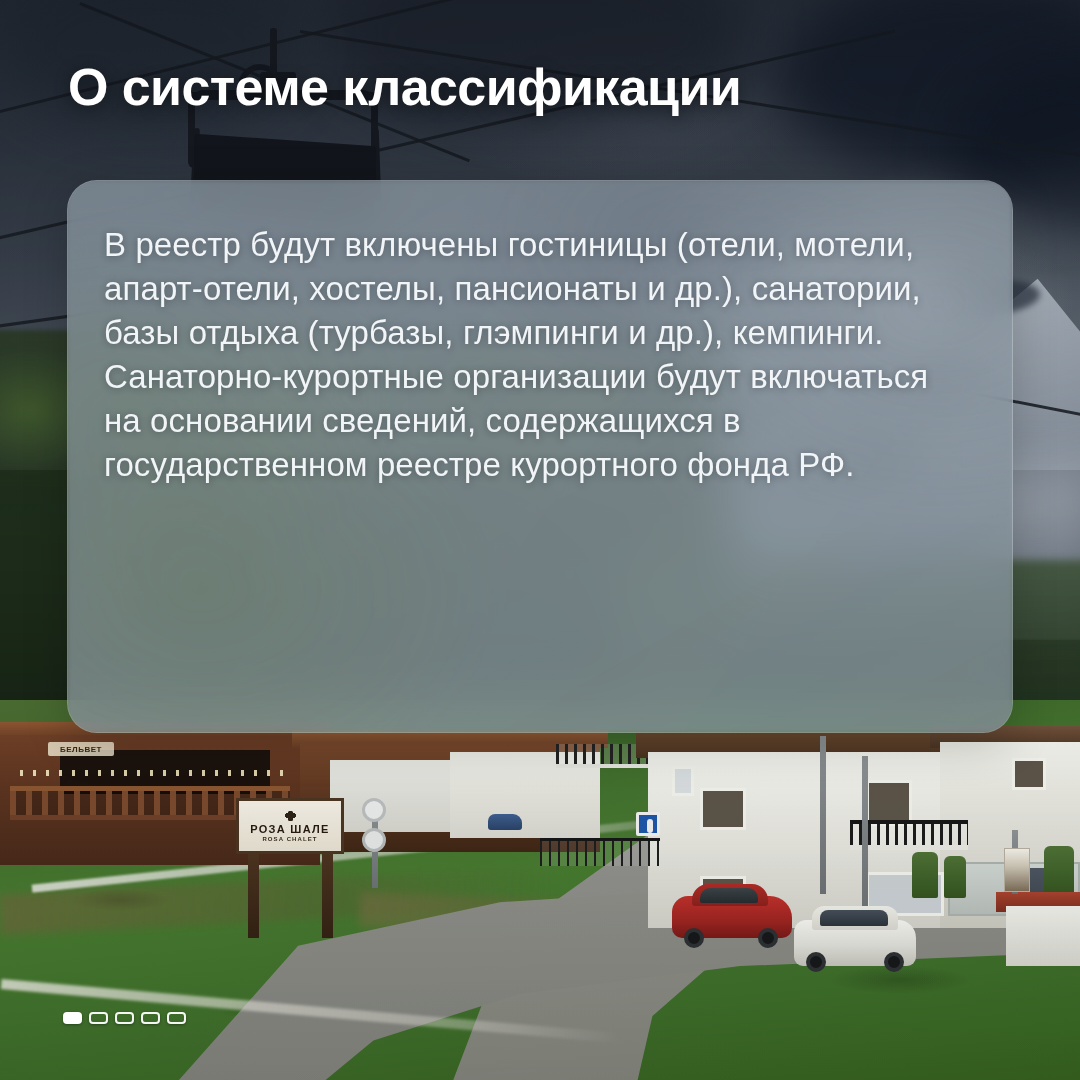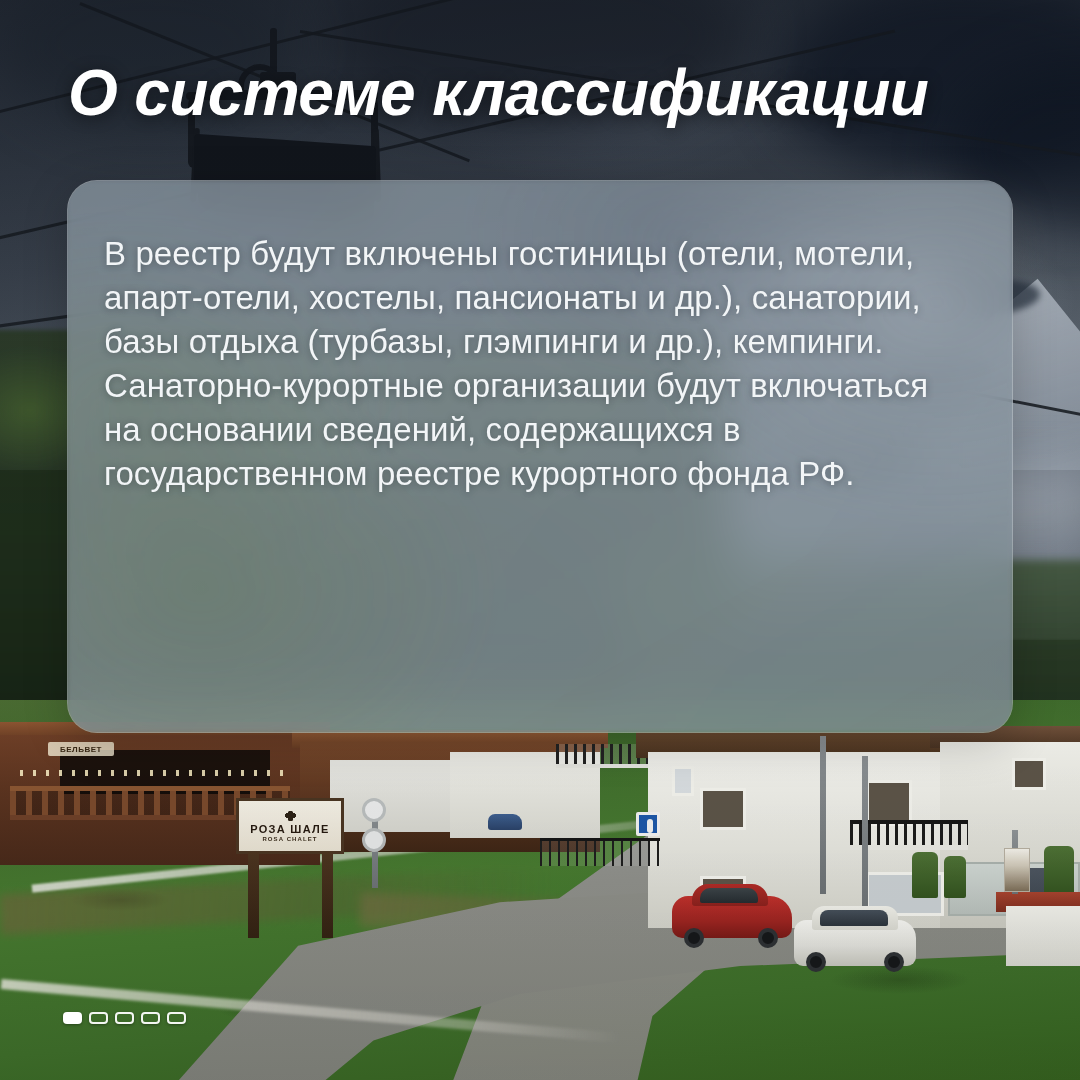--- a/index.html
+++ b/index.html
@@ -417,25 +417,24 @@
   .photo-grade {
     position:absolute; inset:0;
     background:
       linear-gradient(180deg, rgba(10,14,22,.34) 0%, rgba(10,14,22,.10) 26%, rgba(0,0,0,0) 52%, rgba(0,0,0,.06) 100%);
     pointer-events:none;
   }
 
   
   .title {
     position:absolute; left:68px; top:60px;
-    font-size:64px; font-weight:700; color:#ffffff;
+    font-size:52px; font-weight:700; color:#ffffff;
     letter-spacing:-.6px; line-height:1.05;
     text-shadow:0 2px 16px rgba(0,0,0,.45);
     white-space:nowrap;
-    font-style:italic;
   }
 
   
   .card {
     position:absolute; left:67px; top:180px;
     width:946px; height:553px;
     border-radius:30px;
     background:
       linear-gradient(125deg, rgba(150,162,168,.34) 0%, rgba(128,142,152,.30) 45%, rgba(120,134,146,.34) 100%),
       rgba(190,198,206,.30);
@@ -452,21 +451,20 @@
       radial-gradient(ellipse 420px 300px at 14% 74%, rgba(104,124,104,.55) 0%, rgba(0,0,0,0) 72%),
       radial-gradient(ellipse 380px 260px at 6% 40%, rgba(112,128,116,.40) 0%, rgba(0,0,0,0) 74%),
       radial-gradient(ellipse 420px 300px at 92% 22%, rgba(150,160,172,.42) 0%, rgba(0,0,0,0) 74%),
       radial-gradient(ellipse 300px 220px at 64% 10%, rgba(96,108,124,.34) 0%, rgba(0,0,0,0) 72%),
       linear-gradient(150deg, rgba(122,136,148,.62) 0%, rgba(132,144,154,.58) 40%, rgba(126,140,148,.62) 100%);
     filter:blur(2px);
   }
   .card-body {
     position:relative;
     padding:42px 46px 0 36px;
-    margin-top:9px;
   }
   .para {
     font-size:33px; line-height:44px; font-weight:400;
     color:#f2f5f7;
     text-shadow:0 1px 7px rgba(28,36,44,.42);
     letter-spacing:.1px;
   }
   .para + .para { margin-top:44px; }
 
   

